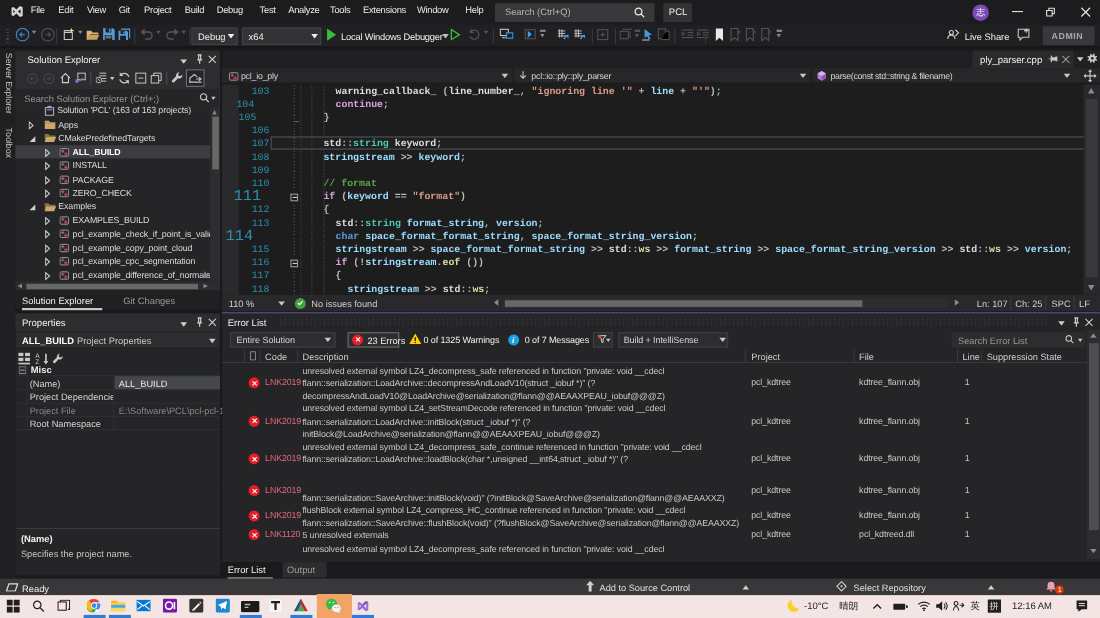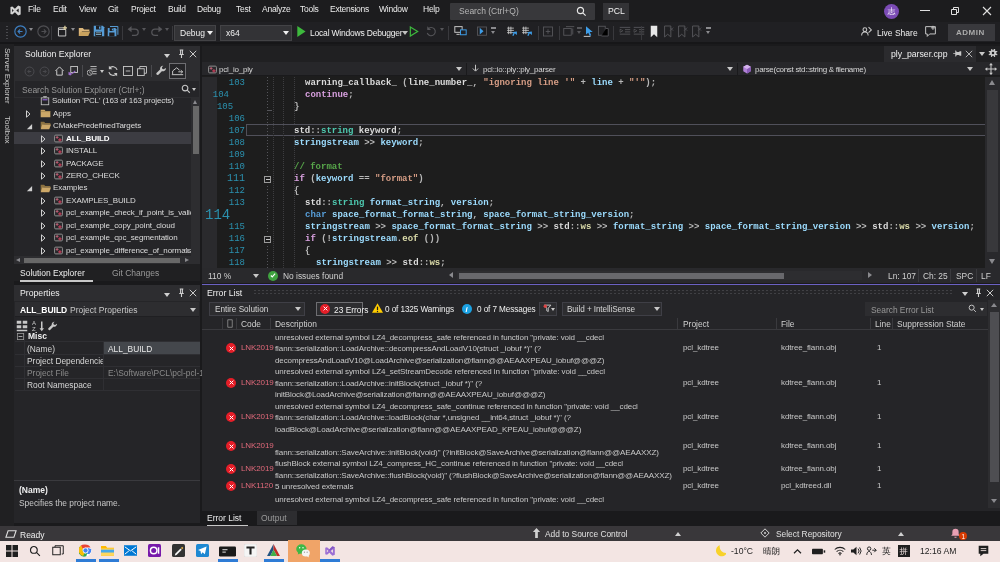--- a/index.html
+++ b/index.html
@@ -465,33 +465,33 @@
     </svg>
     <div class="a" style="left:202px;top:77px;width:798px;height:191px;background:#1d1d1d"></div>
 <div class="a" style="left:202px;top:77px;width:15px;height:191px;background:#2a2a2d"></div>
 <div class="a" style="left:246px;top:124px;width:741px;height:12px;background:rgba(40,40,44,.35);border:1px solid #50505a"></div>
 <div class="a" style="left:273px;top:77px;width:1px;height:191px;background:repeating-linear-gradient(#3d3d40 0 1px,transparent 1px 2px)"></div>
 <div class="a" style="left:283px;top:77px;width:1px;height:191px;background:repeating-linear-gradient(#3d3d40 0 1px,transparent 1px 2px)"></div>
 <div class="a" style="left:293.5px;top:77px;width:1px;height:47px;background:repeating-linear-gradient(#3d3d40 0 1px,transparent 1px 2px)"></div>
 <div class="a" style="left:293.5px;top:136px;width:1px;height:132px;background:repeating-linear-gradient(#3d3d40 0 1px,transparent 1px 2px)"></div>
 <div class="a mono" style="left:205px;top:77px;width:40px;height:12px;font-size:9px;line-height:12px;color:#2b91af;text-align:right">103</div>
 <div class="a mono" style="left:305px;top:77px;height:12px;font-size:9px;line-height:12px;font-weight:bold;white-space:pre"><span style="color:#dcdcdc">warning_callback_&nbsp;</span><span style="color:#b8b8b8">(</span><span style="color:#dcdcdc">line_number_</span><span style="color:#b8b8b8">,&nbsp;</span><span style="color:#d69d85">"ignoring&nbsp;line&nbsp;'"</span><span style="color:#b8b8b8">&nbsp;+&nbsp;</span><span style="color:#9cdcfe">line</span><span style="color:#b8b8b8">&nbsp;+&nbsp;</span><span style="color:#d69d85">"'"</span><span style="color:#b8b8b8">);</span></div>
-<div class="a mono" style="left:189px;top:89px;width:40px;height:12px;font-size:9px;line-height:12px;color:#2b91af;text-align:right">104</div>
+<div class="a mono" style="left:203px;top:89px;width:40px;height:12px;font-size:9px;line-height:12px;color:#2b91af;text-align:center">104</div>
 <div class="a mono" style="left:305px;top:89px;height:12px;font-size:9px;line-height:12px;font-weight:bold;white-space:pre"><span style="color:#d8a0df">continue</span><span style="color:#b8b8b8">;</span></div>
 <div class="a mono" style="left:205px;top:101px;width:40px;height:12px;font-size:9px;line-height:12px;color:#2b91af;text-align:center">105</div>
 <div class="a mono" style="left:294px;top:101px;height:12px;font-size:9px;line-height:12px;font-weight:bold;white-space:pre"><span style="color:#b8b8b8">}</span></div>
 <div class="a mono" style="left:205px;top:113px;width:40px;height:12px;font-size:9px;line-height:12px;color:#2b91af;text-align:right">106</div>
 <div class="a mono" style="left:205px;top:125px;width:40px;height:12px;font-size:9px;line-height:12px;color:#2b91af;text-align:right">107</div>
 <div class="a mono" style="left:294px;top:125px;height:12px;font-size:9px;line-height:12px;font-weight:bold;white-space:pre"><span style="color:#dcdcdc">std</span><span style="color:#b8b8b8">::</span><span style="color:#4ec9b0">string</span><span style="color:#dcdcdc">&nbsp;keyword</span><span style="color:#b8b8b8">;</span></div>
 <div class="a mono" style="left:205px;top:137px;width:40px;height:12px;font-size:9px;line-height:12px;color:#2b91af;text-align:right">108</div>
 <div class="a mono" style="left:294px;top:137px;height:12px;font-size:9px;line-height:12px;font-weight:bold;white-space:pre"><span style="color:#9cdcfe">stringstream</span><span style="color:#b8b8b8">&nbsp;&gt;&gt;&nbsp;</span><span style="color:#9cdcfe">keyword</span><span style="color:#b8b8b8">;</span></div>
 <div class="a mono" style="left:205px;top:149px;width:40px;height:12px;font-size:9px;line-height:12px;color:#2b91af;text-align:right">109</div>
 <div class="a mono" style="left:205px;top:161px;width:40px;height:12px;font-size:9px;line-height:12px;color:#2b91af;text-align:right">110</div>
 <div class="a mono" style="left:294px;top:161px;height:12px;font-size:9px;line-height:12px;font-weight:bold;white-space:pre"><span style="color:#57a64a">//&nbsp;format</span></div>
-<div class="a mono" style="left:205px;top:173px;width:40px;height:12px;font-size:10px;line-height:12px;color:#2b91af;text-align:right">111</div>
+<div class="a mono" style="left:205px;top:173px;width:40px;height:12px;font-size:14px;line-height:12px;color:#2b91af;text-align:center">111</div>
 <div class="a mono" style="left:294px;top:173px;height:12px;font-size:9px;line-height:12px;font-weight:bold;white-space:pre"><span style="color:#d8a0df">if</span><span style="color:#b8b8b8">&nbsp;(</span><span style="color:#9cdcfe">keyword</span><span style="color:#b8b8b8">&nbsp;==&nbsp;</span><span style="color:#d69d85">"format"</span><span style="color:#b8b8b8">)</span></div>
 <div class="a mono" style="left:205px;top:185px;width:40px;height:12px;font-size:9px;line-height:12px;color:#2b91af;text-align:right">112</div>
 <div class="a mono" style="left:294px;top:185px;height:12px;font-size:9px;line-height:12px;font-weight:bold;white-space:pre"><span style="color:#b8b8b8">{</span></div>
 <div class="a mono" style="left:205px;top:197px;width:40px;height:12px;font-size:9px;line-height:12px;color:#2b91af;text-align:right">113</div>
 <div class="a mono" style="left:305px;top:197px;height:12px;font-size:9px;line-height:12px;font-weight:bold;white-space:pre"><span style="color:#dcdcdc">std</span><span style="color:#b8b8b8">::</span><span style="color:#4ec9b0">string</span><span style="color:#b8b8b8">&nbsp;</span><span style="color:#9cdcfe">format_string</span><span style="color:#b8b8b8">,&nbsp;</span><span style="color:#9cdcfe">version</span><span style="color:#b8b8b8">;</span></div>
 <div class="a mono" style="left:205px;top:209px;width:40px;height:12px;font-size:14px;line-height:12px;color:#2b91af;">114</div>
 <div class="a mono" style="left:305px;top:209px;height:12px;font-size:9px;line-height:12px;font-weight:bold;white-space:pre"><span style="color:#569cd6">char</span><span style="color:#b8b8b8">&nbsp;</span><span style="color:#9cdcfe">space_format_format_string</span><span style="color:#b8b8b8">,&nbsp;</span><span style="color:#9cdcfe">space_format_string_version</span><span style="color:#b8b8b8">;</span></div>
 <div class="a mono" style="left:205px;top:221px;width:40px;height:12px;font-size:9px;line-height:12px;color:#2b91af;text-align:right">115</div>
 <div class="a mono" style="left:305px;top:221px;height:12px;font-size:9px;line-height:12px;font-weight:bold;white-space:pre"><span style="color:#9cdcfe">stringstream</span><span style="color:#b8b8b8">&nbsp;&gt;&gt;&nbsp;</span><span style="color:#9cdcfe">space_format_format_string</span><span style="color:#b8b8b8">&nbsp;&gt;&gt;&nbsp;</span><span style="color:#dcdcdc">std</span><span style="color:#b8b8b8">::</span><span style="color:#dcdcaa">ws</span><span style="color:#b8b8b8">&nbsp;&gt;&gt;&nbsp;</span><span style="color:#9cdcfe">format_string</span><span style="color:#b8b8b8">&nbsp;&gt;&gt;&nbsp;</span><span style="color:#9cdcfe">space_format_string_version</span><span style="color:#b8b8b8">&nbsp;&gt;&gt;&nbsp;</span><span style="color:#dcdcdc">std</span><span style="color:#b8b8b8">::</span><span style="color:#dcdcaa">ws</span><span style="color:#b8b8b8">&nbsp;&gt;&gt;&nbsp;</span><span style="color:#9cdcfe">version</span><span style="color:#b8b8b8">;</span></div>
 <div class="a mono" style="left:205px;top:233px;width:40px;height:12px;font-size:9px;line-height:12px;color:#2b91af;text-align:right">116</div>
@@ -616,21 +616,20 @@
 <div class="a" style="left:683px;top:377.8px;font-size:8px;color:#c8c8c8;letter-spacing:-0.1px">pcl_kdtree</div>
 <div class="a" style="left:781px;top:377.8px;font-size:8px;color:#c8c8c8;letter-spacing:-0.1px">kdtree_flann.obj</div>
 <div class="a" style="left:877px;top:377.8px;font-size:8px;color:#c8c8c8">1</div>
 <div class="a" style="left:226px;top:412.25px;width:10px;height:10px;border-radius:50%;background:#e51e28"></div>
 <svg class="a" style="left:228.5px;top:414.75px" width="5" height="5" viewBox="0 0 8 8">
       <path stroke="#fff" stroke-width="1.6" d="M1 1l6 6M7 1l-6 6"></path>
     </svg>
     <div class="a" style="left:241px;top:412.2px;font-size:8px;color:#e0697a;letter-spacing:-0.1px">LNK2019</div>
 <div class="a" style="left:275px;top:401.5px;font-size:8px;color:#c8c8c8;letter-spacing:-0.1px;white-space:nowrap">unresolved external symbol LZ4_decompress_safe_continue referenced in function "private: void __cdecl</div>
 <div class="a" style="left:275px;top:413.0px;font-size:8px;color:#c8c8c8;letter-spacing:-0.1px;white-space:nowrap">flann::serialization::LoadArchive::loadBlock(char *,unsigned __int64,struct _iobuf *)" (?</div>
-<div class="a" style="left:275px;top:424.5px;font-size:8px;color:#c8c8c8;letter-spacing:-0.1px;white-space:nowrap">loadBlock@LoadArchive@serialization@flann@@AEAAXPEAD_KPEAU_iobuf@@@Z)</div>
 <div class="a" style="left:683px;top:412.2px;font-size:8px;color:#c8c8c8;letter-spacing:-0.1px">pcl_kdtree</div>
 <div class="a" style="left:781px;top:412.2px;font-size:8px;color:#c8c8c8;letter-spacing:-0.1px">kdtree_flann.obj</div>
 <div class="a" style="left:877px;top:412.2px;font-size:8px;color:#c8c8c8">1</div>
 <div class="a" style="left:226px;top:441.0px;width:10px;height:10px;border-radius:50%;background:#e51e28"></div>
 <svg class="a" style="left:228.5px;top:443.5px" width="5" height="5" viewBox="0 0 8 8">
       <path stroke="#fff" stroke-width="1.6" d="M1 1l6 6M7 1l-6 6"></path>
     </svg>
     <div class="a" style="left:241px;top:441.0px;font-size:8px;color:#e0697a;letter-spacing:-0.1px">LNK2019</div>
 <div class="a" style="left:275px;top:447.5px;font-size:8px;color:#c8c8c8;letter-spacing:-0.1px;white-space:nowrap">flann::serialization::SaveArchive::initBlock(void)" (?initBlock@SaveArchive@serialization@flann@@AEAAXXZ)</div>
 <div class="a" style="left:683px;top:441.0px;font-size:8px;color:#c8c8c8;letter-spacing:-0.1px">pcl_kdtree</div>

